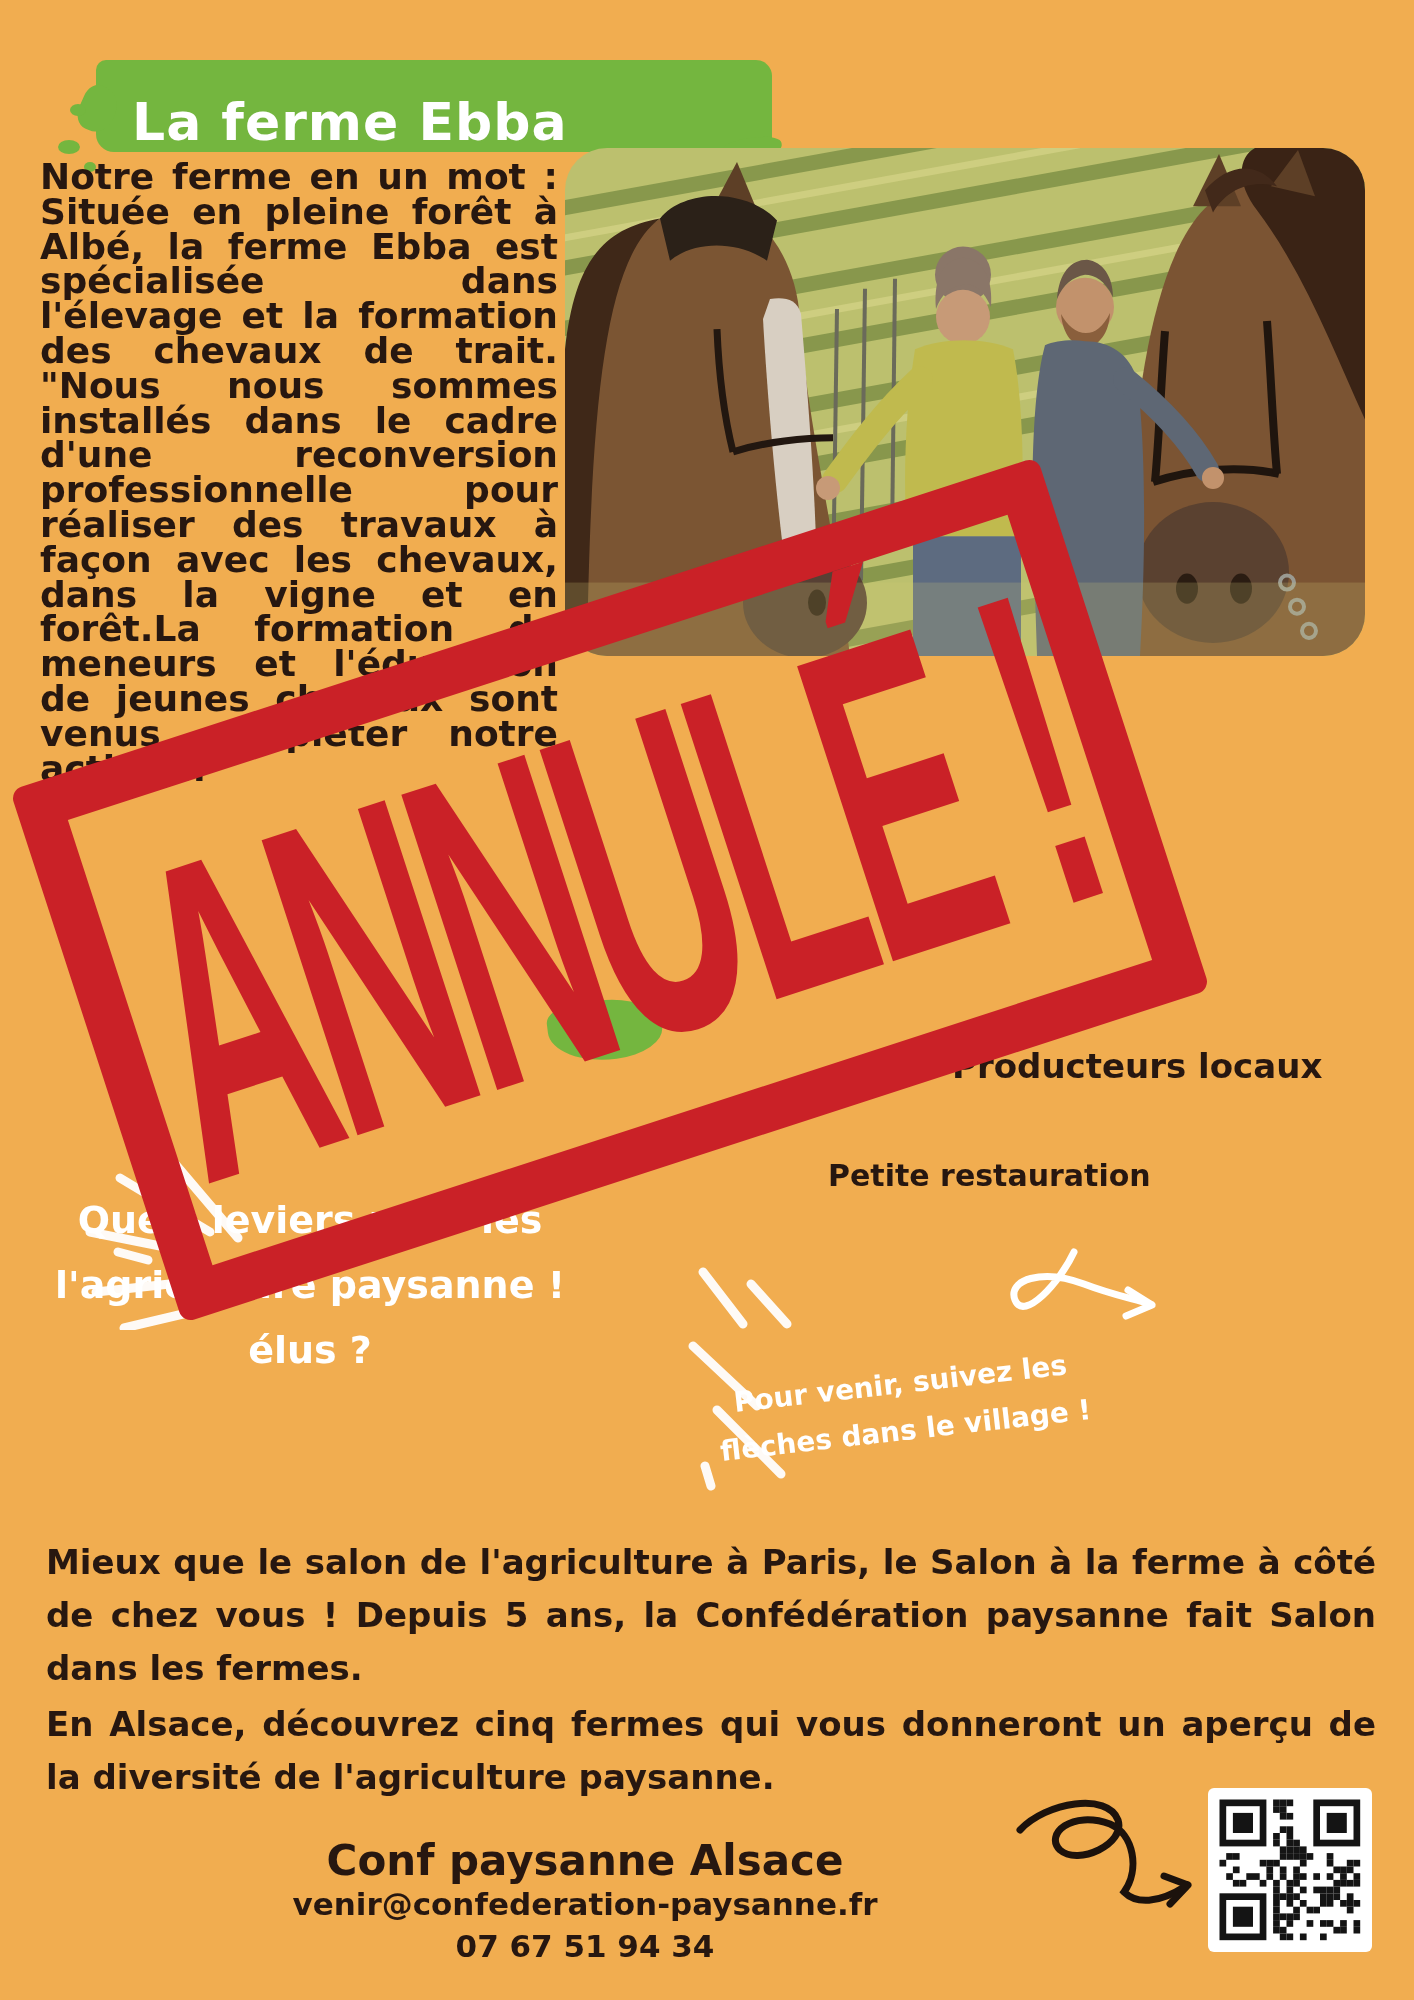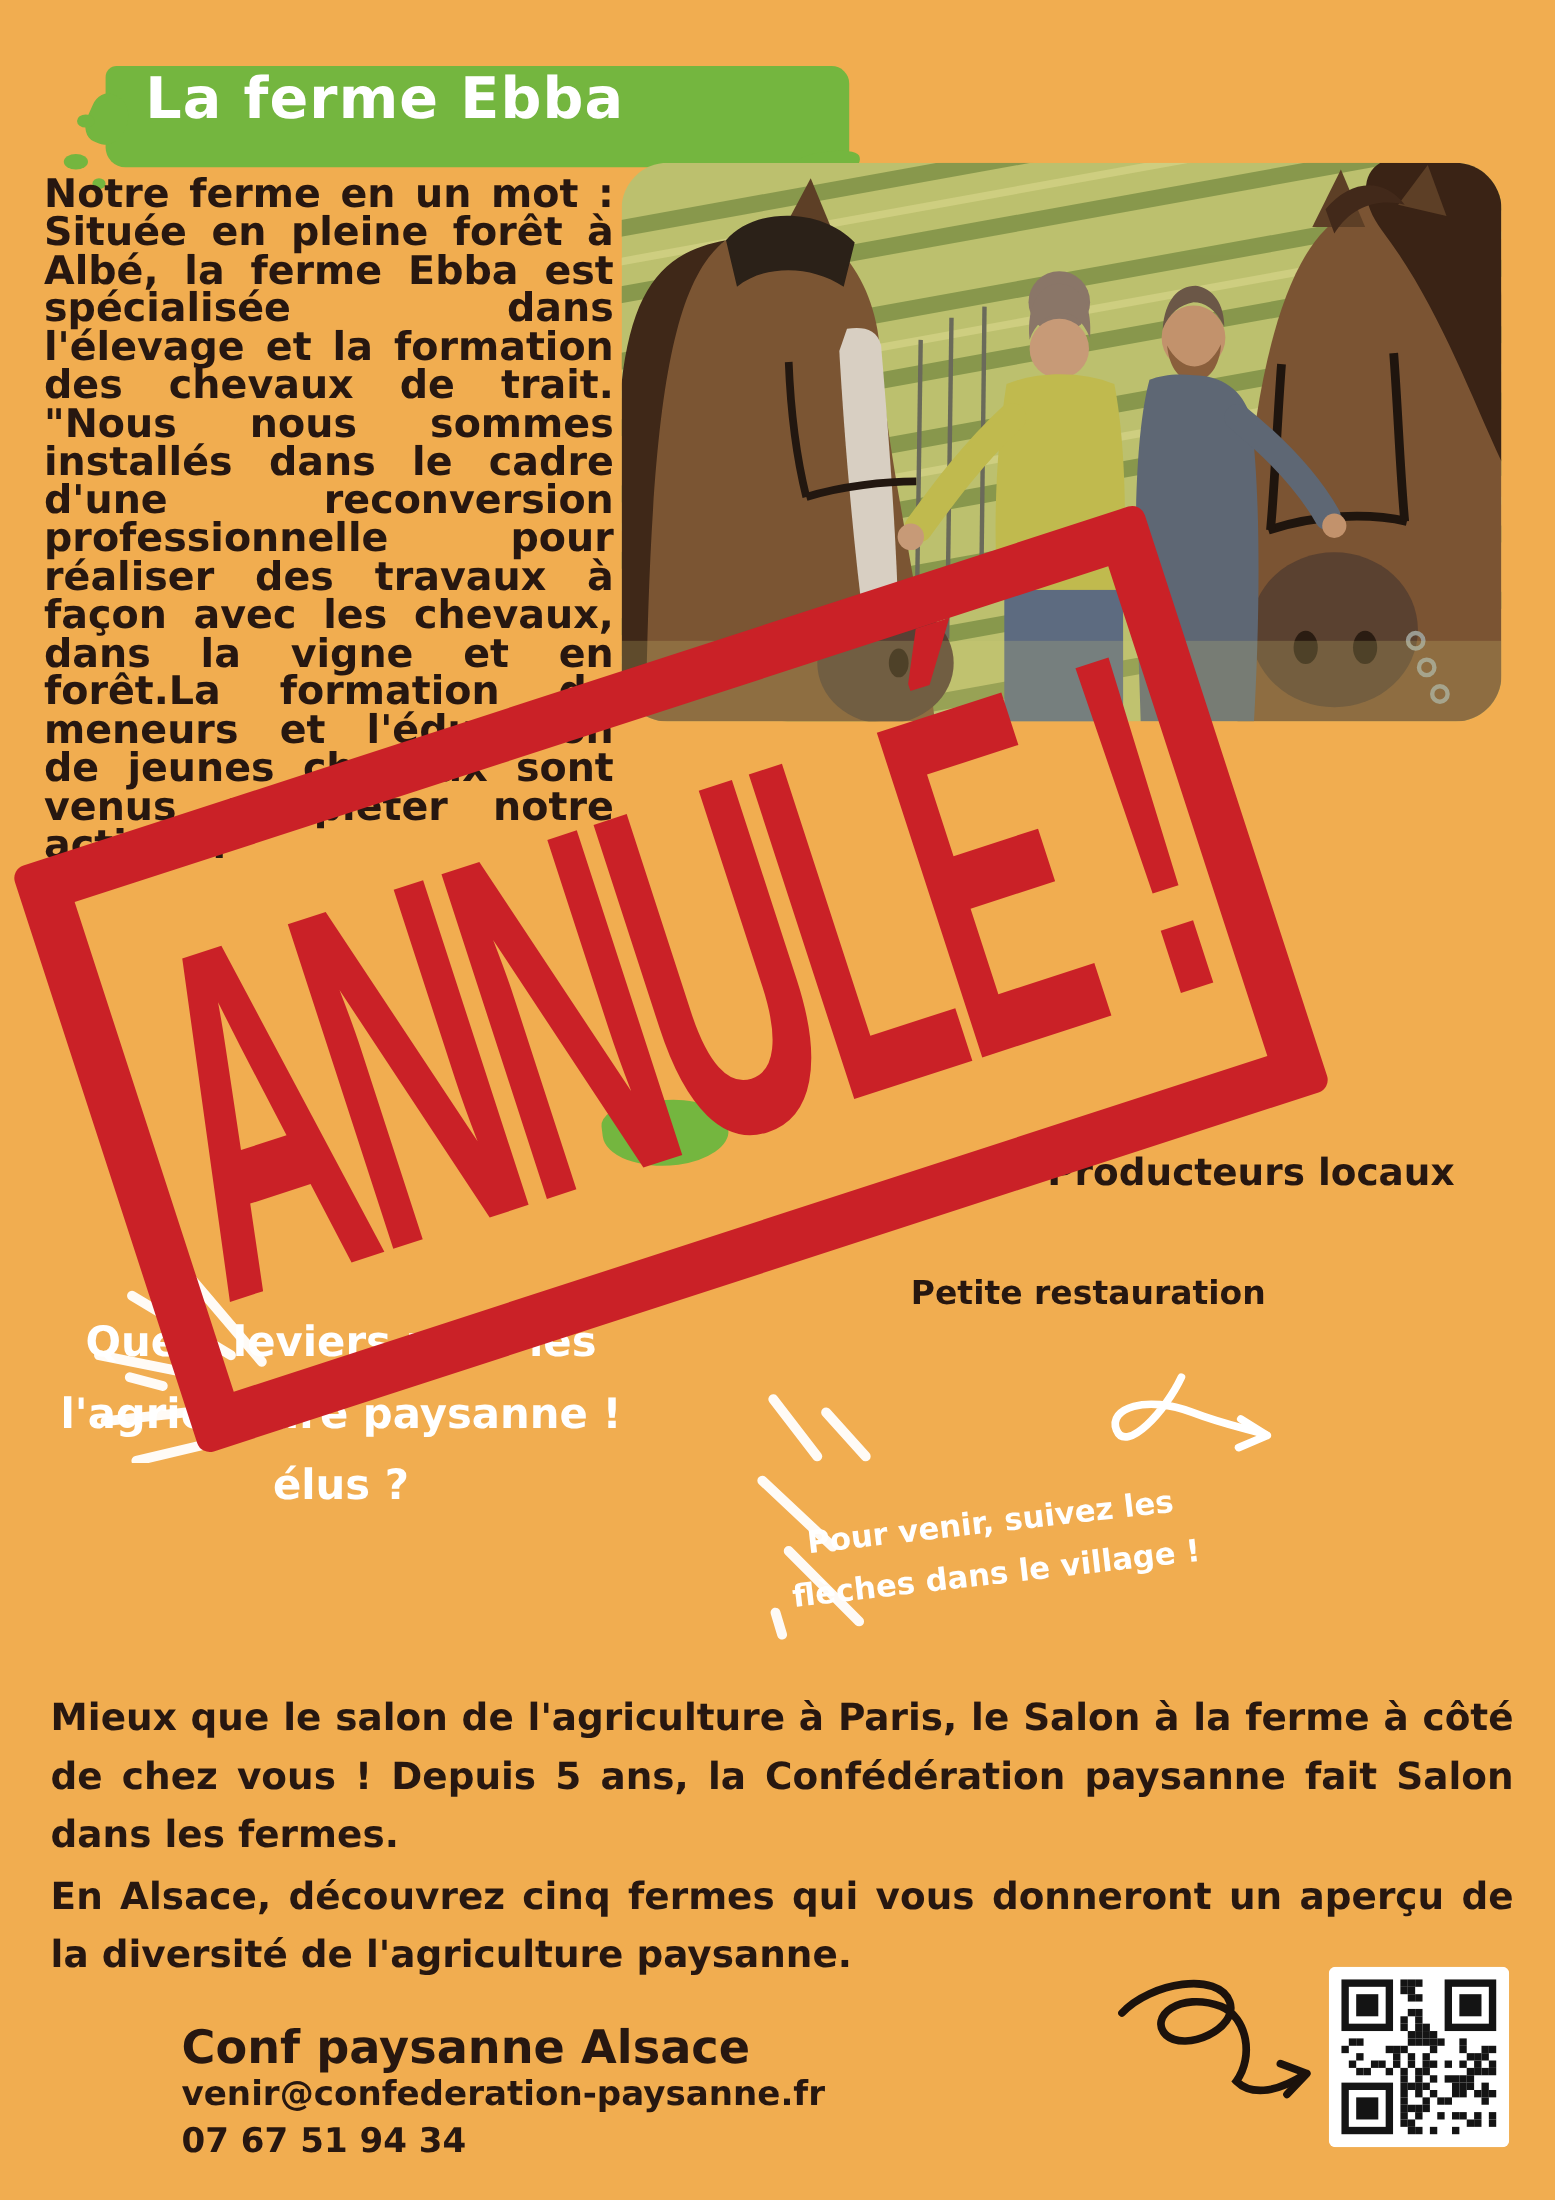--- a/index.html
+++ b/index.html
@@ -4,21 +4,21 @@
 <style>
   html,body{margin:0;padding:0;background:#888;}
   .poster{
     position:relative; width:1414px; height:2000px; margin:0 auto;
     background:#f1ad50; overflow:hidden;
     font-family:"DejaVu Sans", sans-serif; color:#271710;
   }
   
   .banner{
     position:absolute; background:#74b63f; color:#fff; font-weight:bold;
-    display:flex; align-items:flex-start;
+    display:flex; align-items:flex-end;
     border-radius:10px 16px 9px 18px;
   }
   .banner::before{
     content:""; position:absolute; left:-16px; top:26px; width:36px; height:46px;
     background:#74b63f; border-radius:40% 60% 55% 45%; transform:rotate(24deg);
   }
   .banner::after{
     content:""; position:absolute; right:-10px; bottom:-8px; width:60px; height:22px;
     background:#74b63f; border-radius:50% 40% 60% 50%; transform:rotate(-6deg);
   }
@@ -53,21 +53,21 @@
     position:absolute; left:0px; top:1188px; width:620px; text-align:center;
     color:#fff; font-weight:bold; font-size:38px; line-height:65px; z-index:6;
   }
   
   .directions{
     position:absolute; left:703px; top:1360px; width:400px; text-align:center;
     color:#fff; font-weight:bold; font-size:28px; line-height:47px;
     transform:rotate(-6.5deg); z-index:4;
   }
   
-  .contact{ position:absolute; left:165px; top:1836px; width:840px; text-align:left; z-index:4;}
+  .contact{ position:absolute; left:165px; top:1836px; width:840px; text-align:center; z-index:4;}
   .contact .org{ font-size:42px; font-weight:bold; line-height:50px; }
   .contact .email{ font-size:31px; font-weight:bold; line-height:36px; }
   .contact .phone{ font-size:31px; font-weight:bold; line-height:40px; margin-top:4px; }
   
   .doodle{ position:absolute; z-index:4; }
   .rays-left{ left:48px; top:1140px; }
   .rays-right{ left:685px; top:1258px; }
   .arrow-white{ left:1000px; top:1248px; }
   .arrow-black{ left:1012px; top:1792px; }
   .qr{ position:absolute; left:1208px; top:1788px; z-index:4; }

